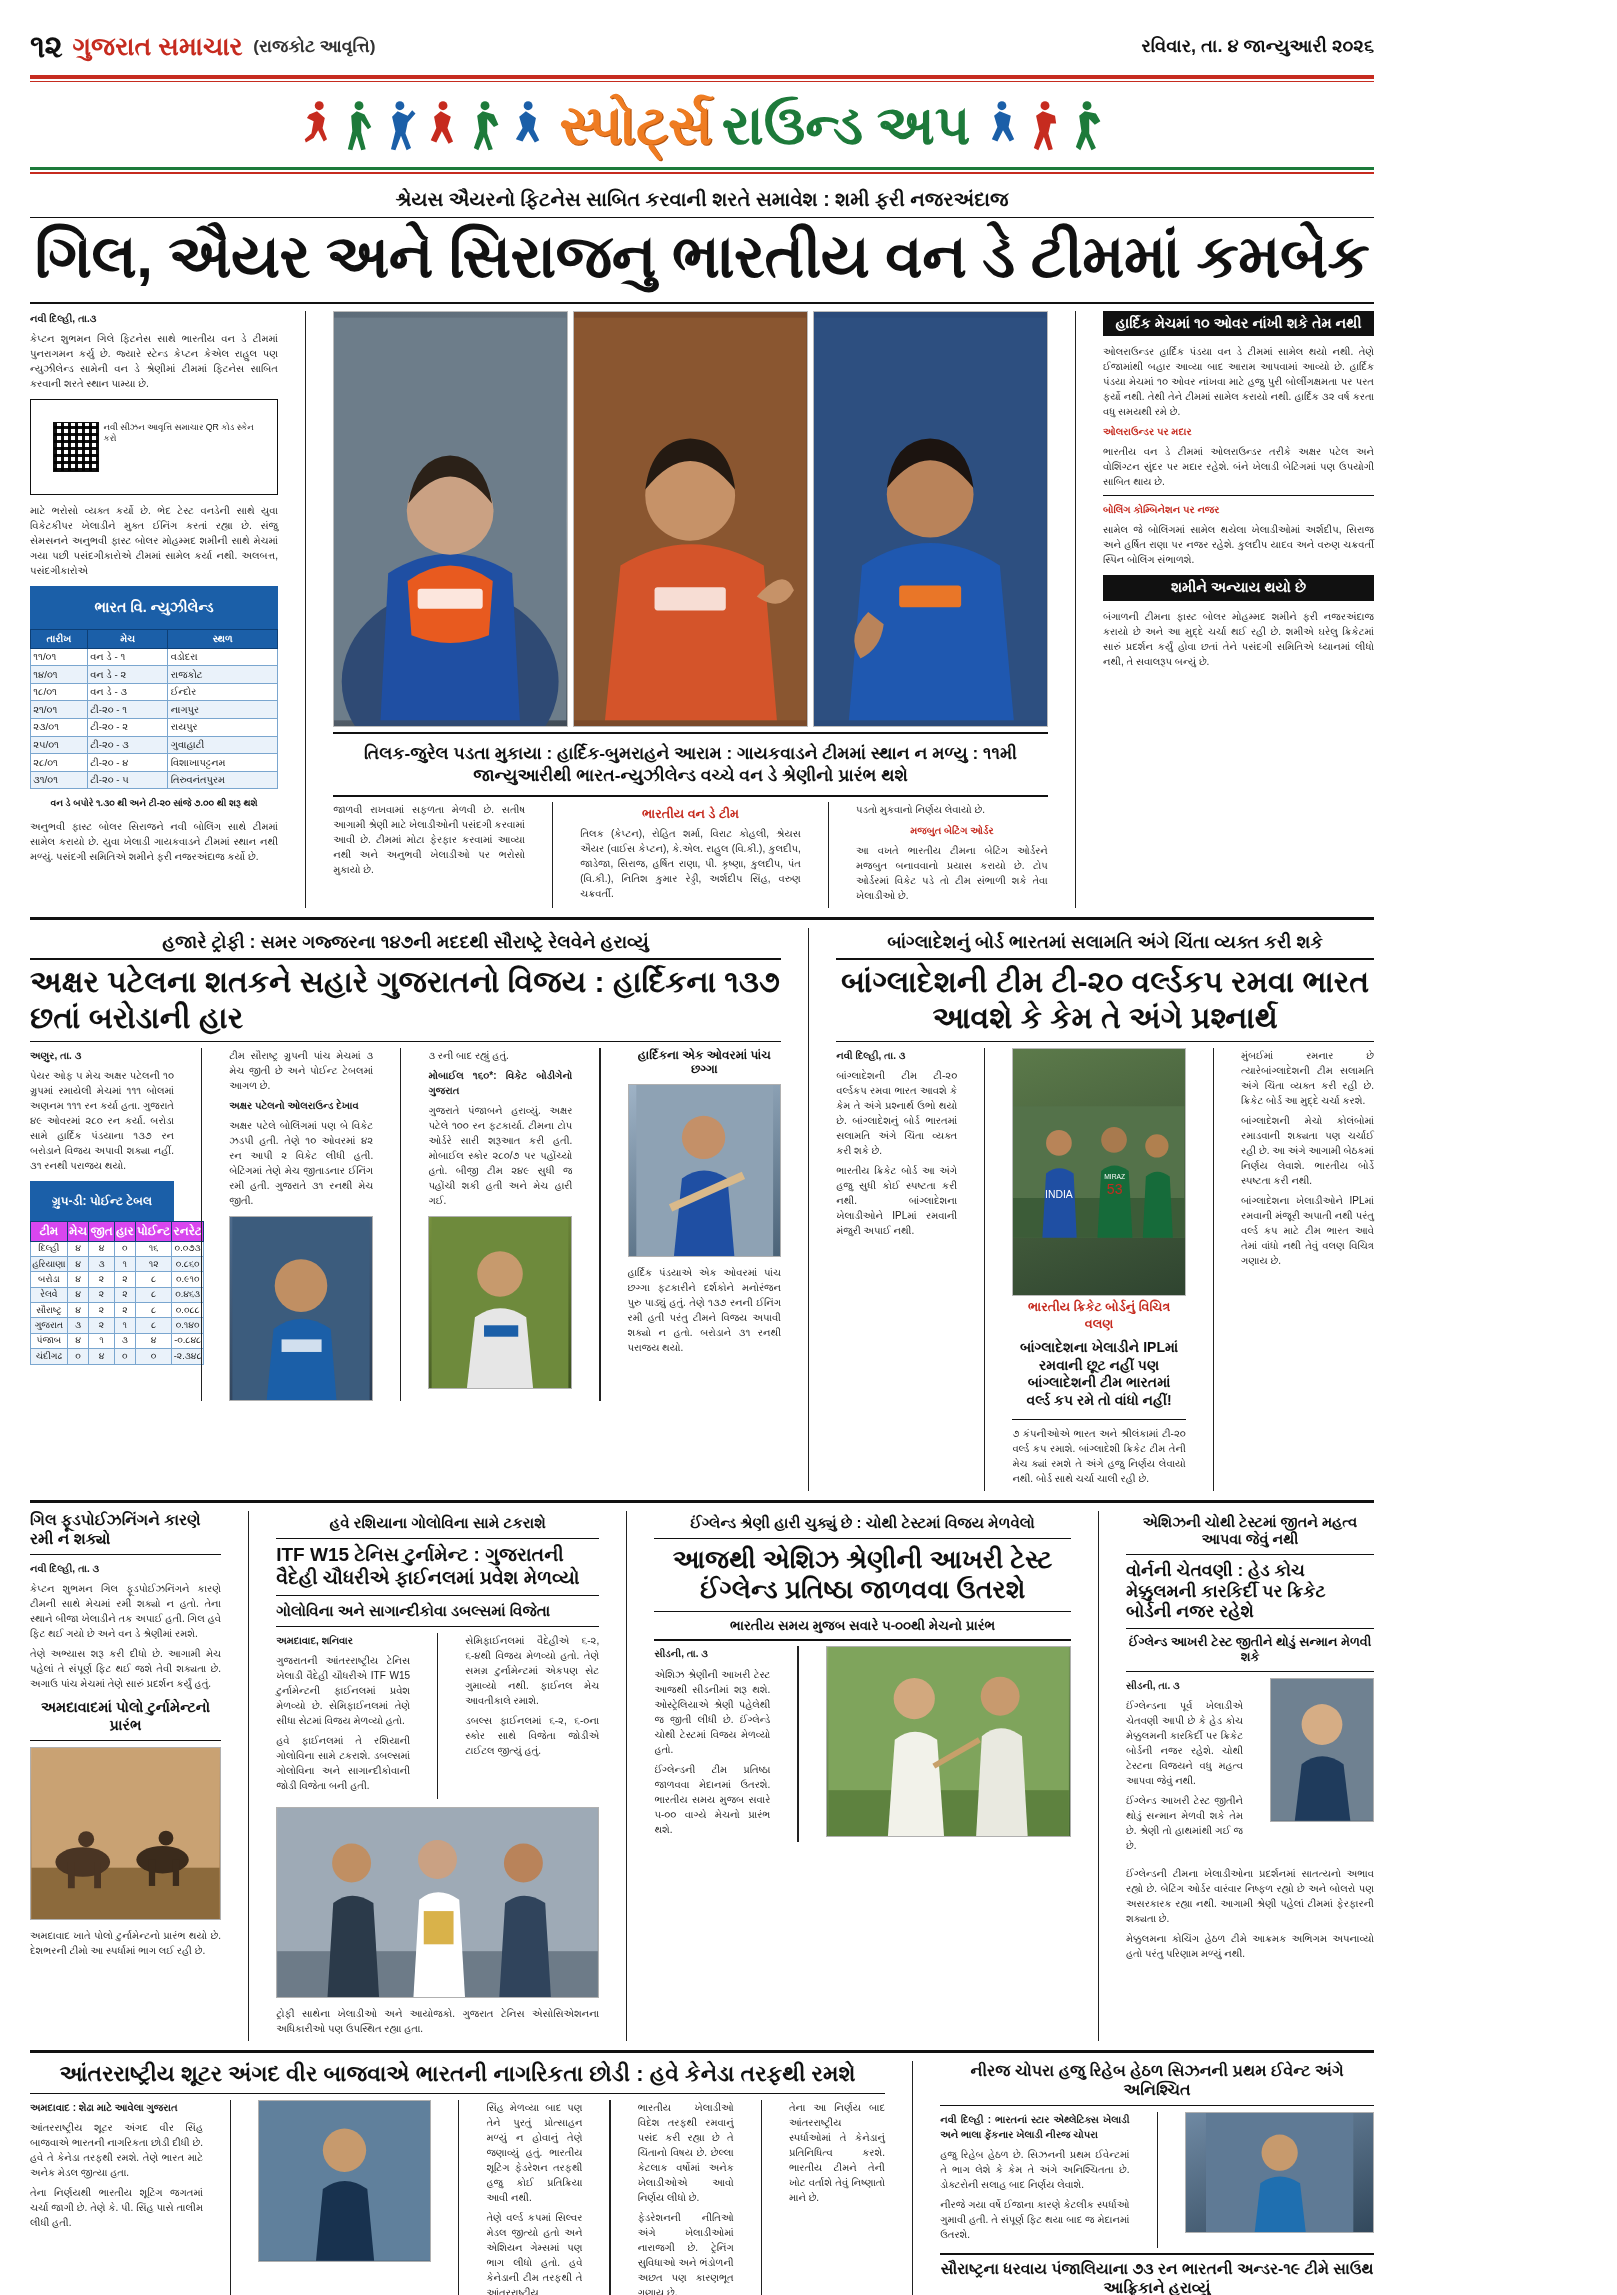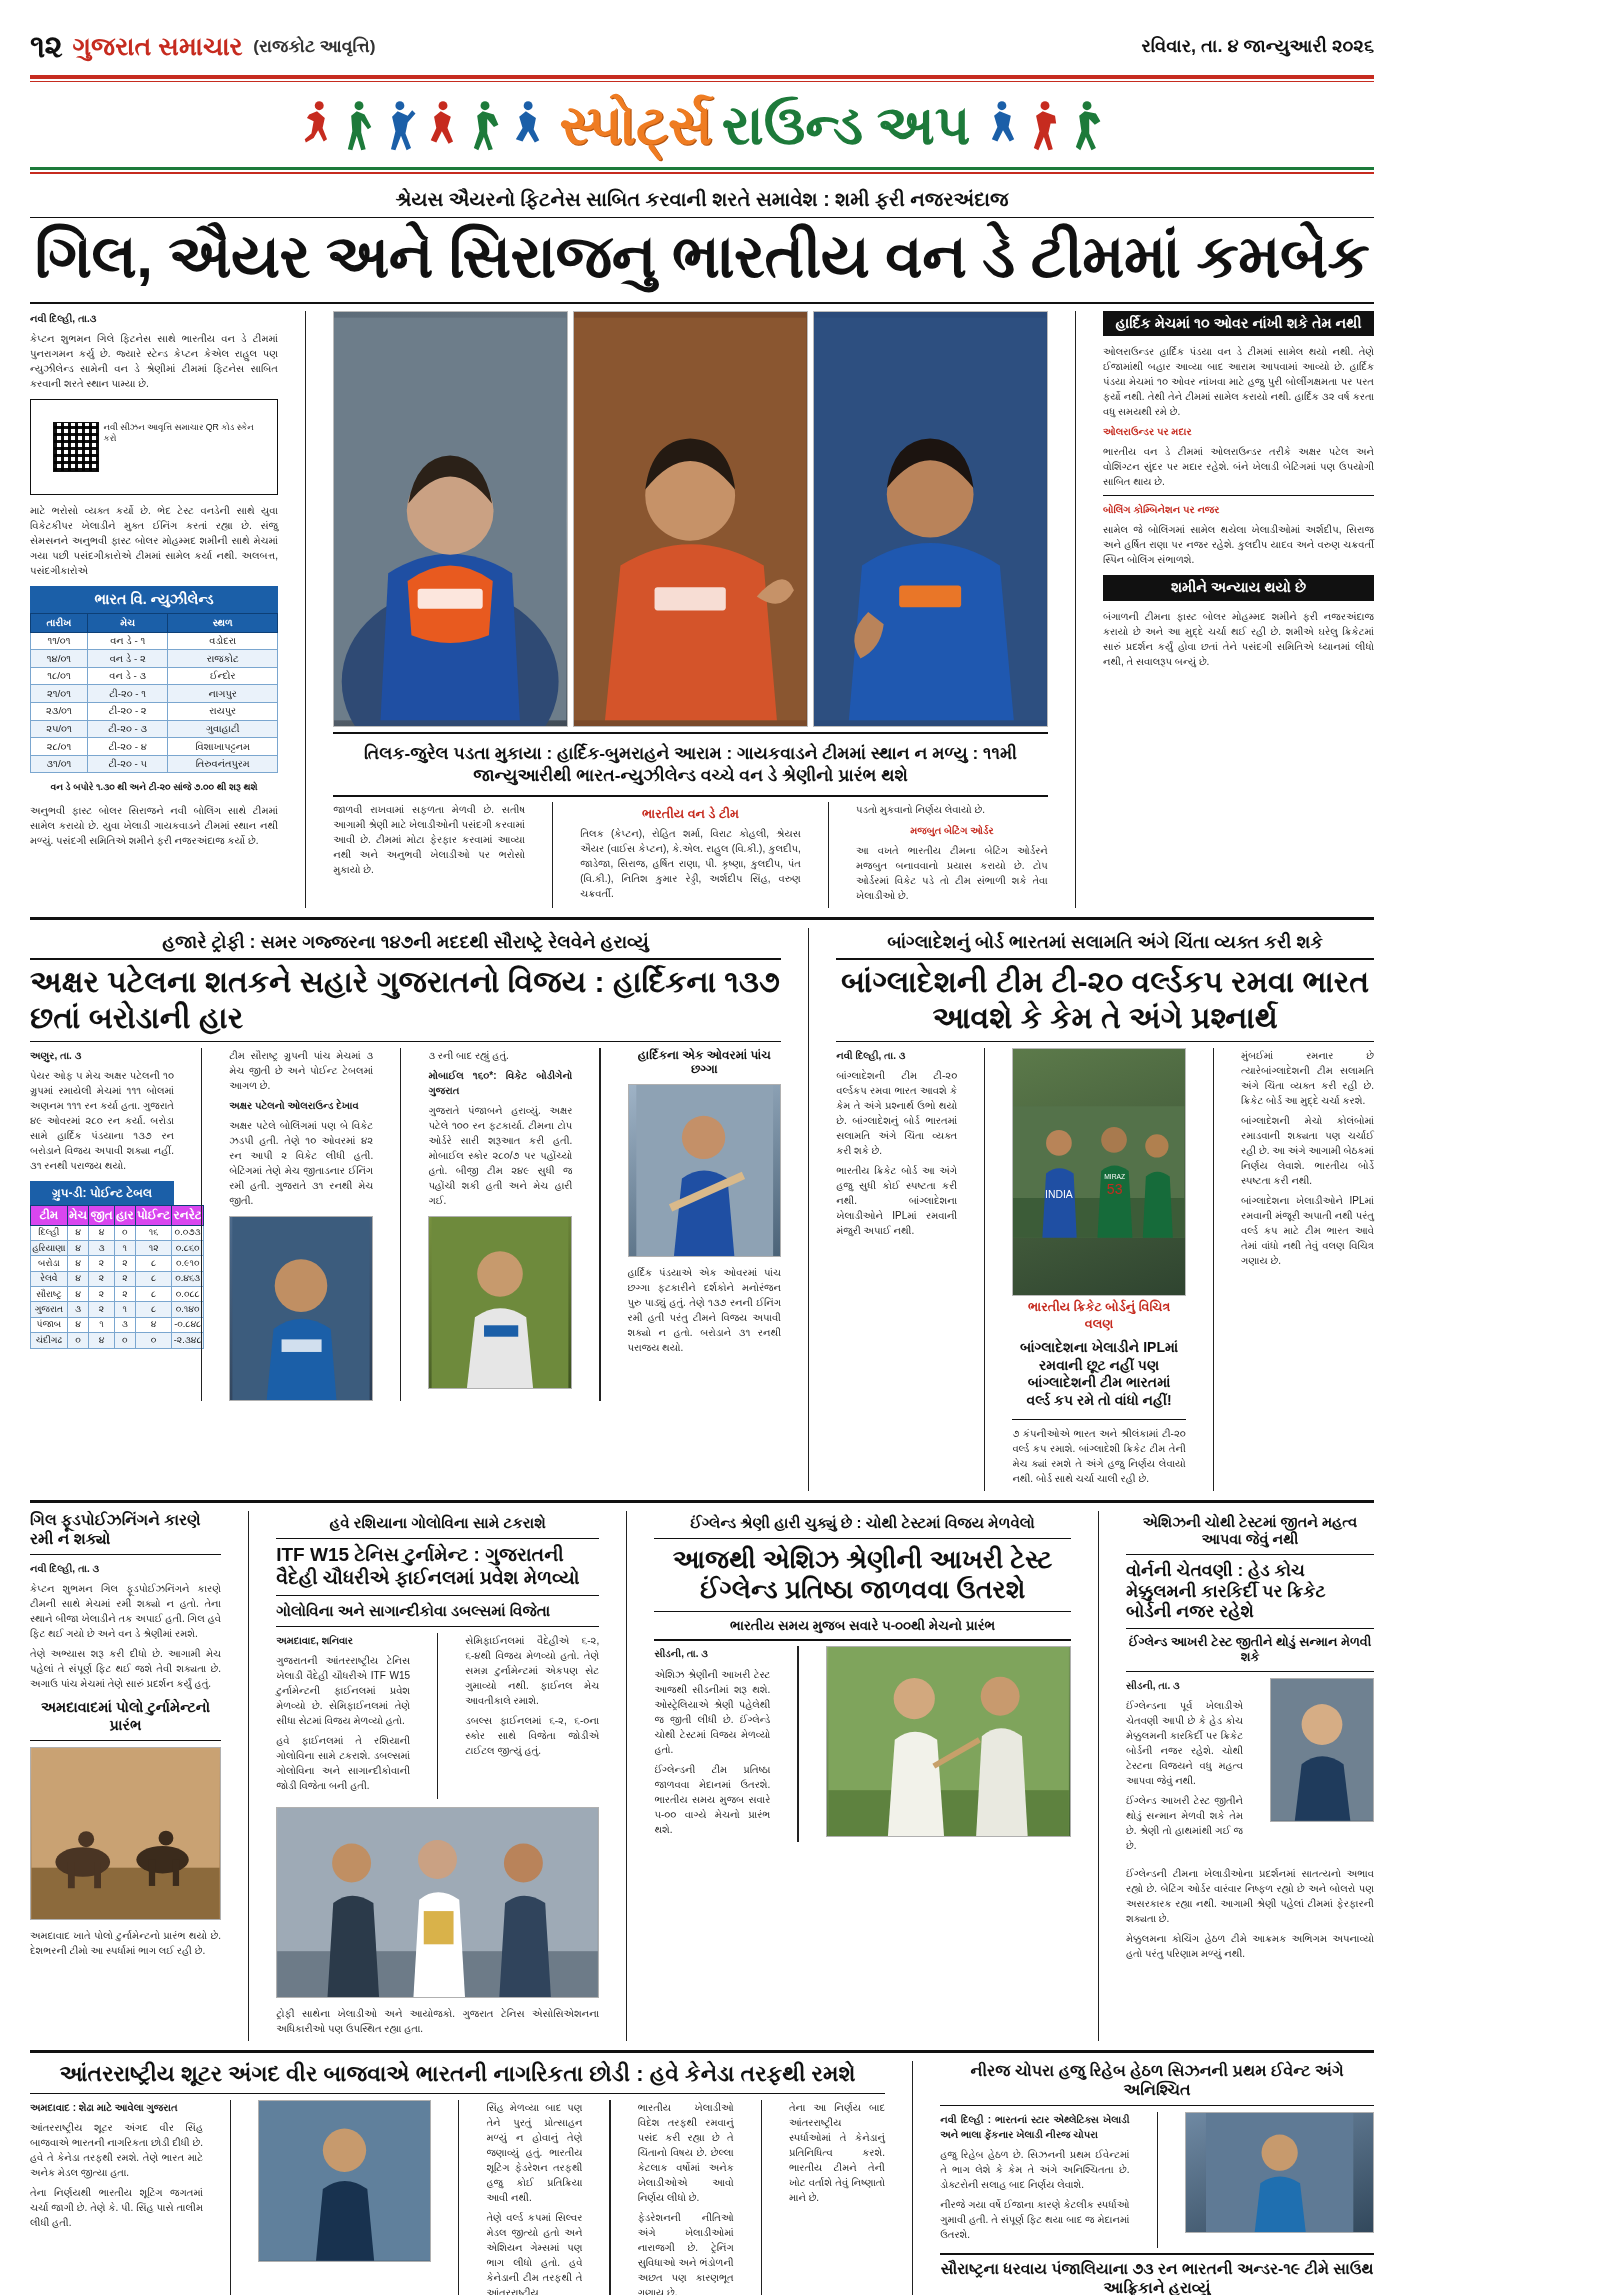--- a/index.html
+++ b/index.html
@@ -92,24 +92,24 @@
     background:#111; color:#fff; font-size:14.4px; font-weight:700;
     text-align:center; padding:4px 3.5px; line-height:1.2;
   }
 
   
   table.ndtable { width:100%; border-collapse:collapse; font-size:9.8px;}
   table.ndtable th {
     background:#1b5fa8; color:#fff; font-weight:700; padding:2.9px 2.3px; border:0.6px solid #0d3f76;
     font-size:9.8px;
   }
-  table.ndtable td { padding:2.3px 2.3px; border:0.6px solid #7aa6cf; text-align:center;}
+  table.ndtable td { padding:2.3px 2.3px; border:0.6px solid #7aa6cf; }
   table.ndtable tr:nth-child(even) td { background:#eaf2fa; }
   .tbl-title {
-    background:#1b5fa8; color:#fff; font-size:14.4px; font-weight:700; text-align:center; padding:5px;
+    background:#1b5fa8; color:#fff; font-size:14.4px; font-weight:700; text-align:center; padding:13px;
   }
 
   table.ptable { width:100%; border-collapse:collapse; font-size:9.2px;}
   table.ptable th{ background:#d946ef;color:#fff;border:0.6px solid #0d3f76;padding:2.3px 1.2px;font-size:12px;}
   table.ptable td{ border:0.6px solid #7aa6cf;padding:1.7px 1.2px;text-align:center;}
   table.ptable tr:nth-child(even) td{background:#eaf2fa;}
 
   .qr-box { border:1.2px solid #111; padding:22px; display:flex; gap:4.6px; align-items:flex-start;}
   .qr { width:50px; height:50px; background:
      repeating-linear-gradient(90deg,#111 0 3.5px,#fff 3.5px 7px),

